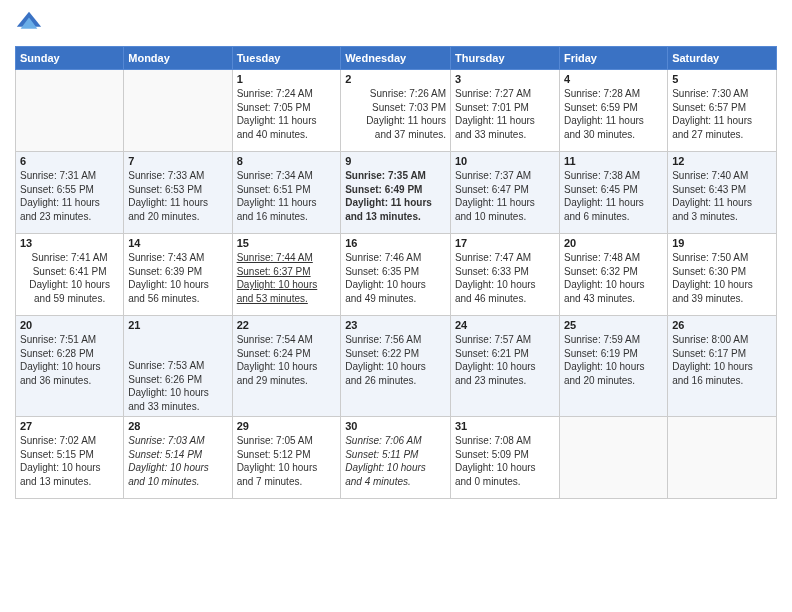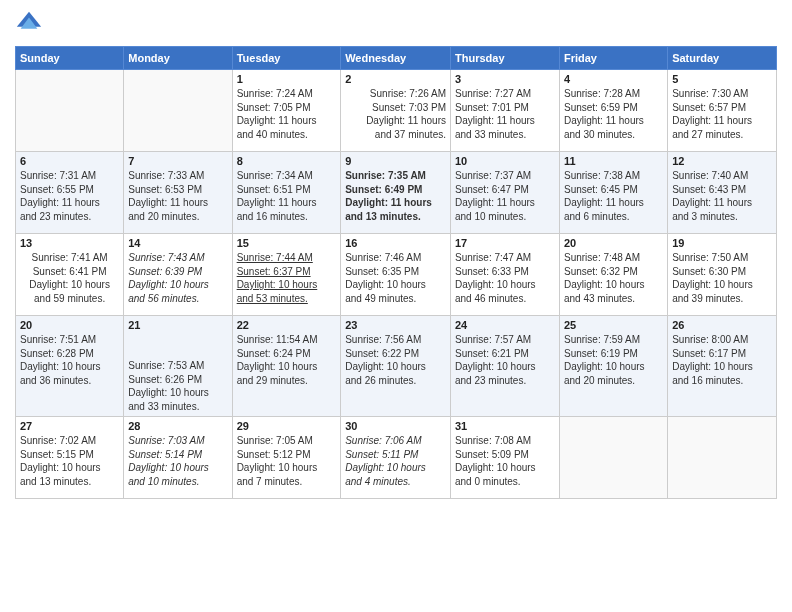--- a/index.html
+++ b/index.html
@@ -220,21 +220,21 @@
         <tr>
           <td>
             <span class="day-number">13</span>
             <div class="day-info" style="white-space: pre-line; text-align: center;">Sunrise: 7:41 AM
 Sunset: 6:41 PM
 Daylight: 10 hours
 and 59 minutes.</div>
           </td>
           <td>
             <span class="day-number">14</span>
-            <div class="day-info" style="white-space: pre-line; font-style: italic;">Sunrise: 7:43 AM
+            <div class="day-info" style="white-space: pre-line;">Sunrise: 7:43 AM
 Sunset: 6:39 PM
 Daylight: 10 hours
 and 56 minutes.</div>
           </td>
           <td>
             <span class="day-number">15</span>
             <div class="day-info" style="white-space: pre-line; text-decoration: underline;">Sunrise: 7:44 AM
 Sunset: 6:37 PM
 Daylight: 10 hours
 and 53 minutes.</div>
@@ -278,21 +278,21 @@
           </td>
           <td>
             <span class="day-number">21</span>
             <div class="day-info" style="white-space: pre-line; margin-top: 28px;">Sunrise: 7:53 AM
 Sunset: 6:26 PM
 Daylight: 10 hours
 and 33 minutes.</div>
           </td>
           <td>
             <span class="day-number">22</span>
-            <div class="day-info" style="white-space: pre-line;">Sunrise: 11:54 AM
+            <div class="day-info" style="white-space: pre-line;">Sunrise: 7:54 AM
 Sunset: 6:24 PM
 Daylight: 10 hours
 and 29 minutes.</div>
           </td>
           <td>
             <span class="day-number">23</span>
             <div class="day-info" style="white-space: pre-line;">Sunrise: 7:56 AM
 Sunset: 6:22 PM
 Daylight: 10 hours
 and 26 minutes.</div>

